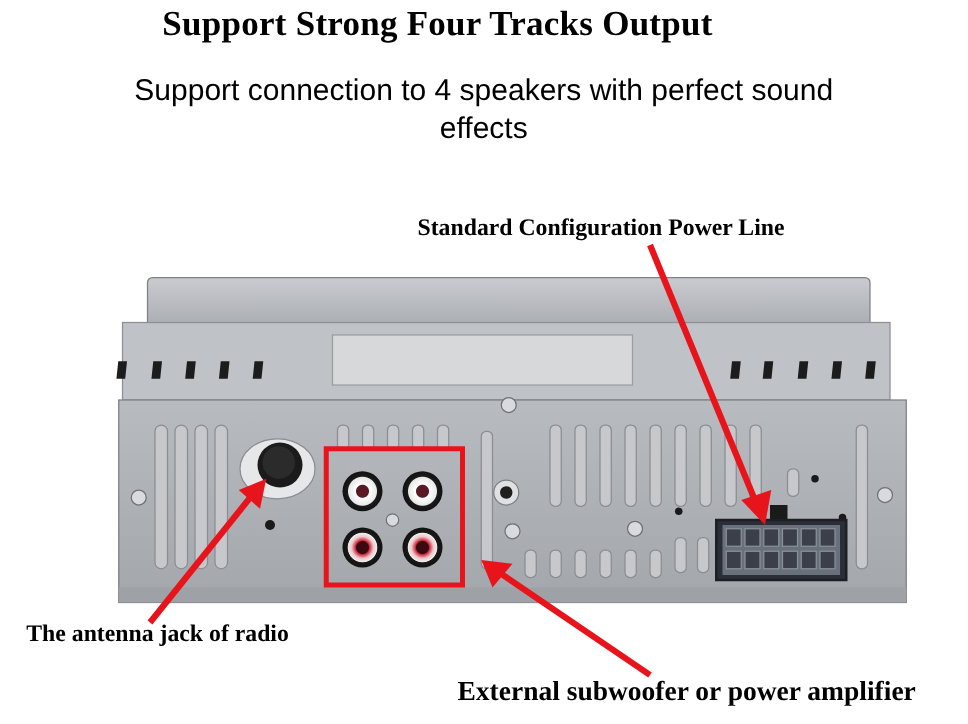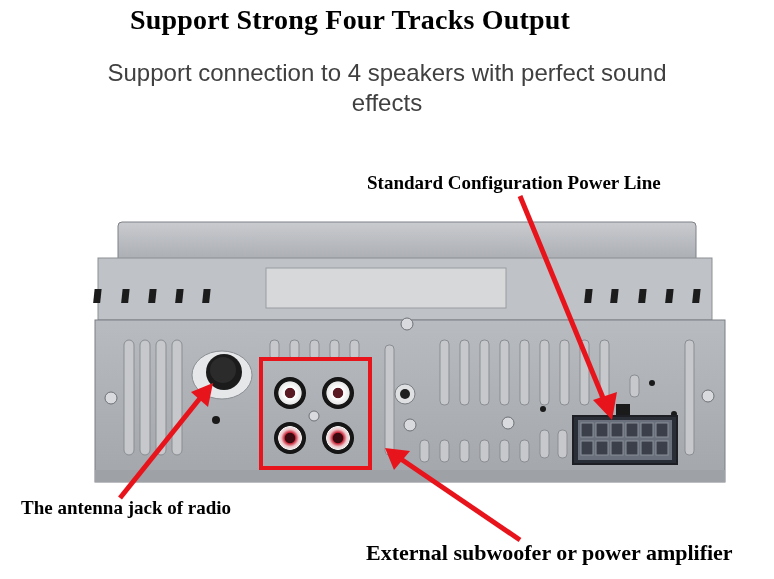--- a/index.html
+++ b/index.html
@@ -1,20 +1,20 @@
 <!DOCTYPE html>
 <html><head>
 <meta charset="utf-8">
 <style>
   html, body { margin:0; padding:0; background:#ffffff; }
   body { width:774px; height:579px; position:relative; overflow:hidden; font-family:"Liberation Sans", sans-serif; }
   .title { position:absolute; left:0; width:700px; top:4px; text-align:center; font-family:"Liberation Serif", serif; font-weight:bold; font-size:28px; color:#000; letter-spacing:0.2px; }
-  .subtitle { position:absolute; left:100px; width:574px; top:58px; text-align:center; font-size:24px; line-height:30px; color:#404040; }
+  .subtitle { position:absolute; left:100px; width:574px; top:58px; text-align:center; font-size:24px; line-height:30px; color:#000000; }
   .label { position:absolute; font-family:"Liberation Serif", serif; font-weight:bold; color:#000; white-space:nowrap; }
-  .lbl-power { left:334px; top:172px; font-size:19px;margin-left:33px; }
+  .lbl-power { left:334px; top:172px; font-size:19px; }
   .lbl-antenna { left:21px; top:497px; font-size:19px;text-align:right; }
   .lbl-sub { left:366px; top:540px; font-size:22px; }
 
   .device { position:absolute; left:0; top:0; width:774px; height:579px; }
   svg { position:absolute; left:0; top:0; }
 </style>
 </head>
 <body>
 
 <div class="title">Support Strong Four Tracks Output</div>

